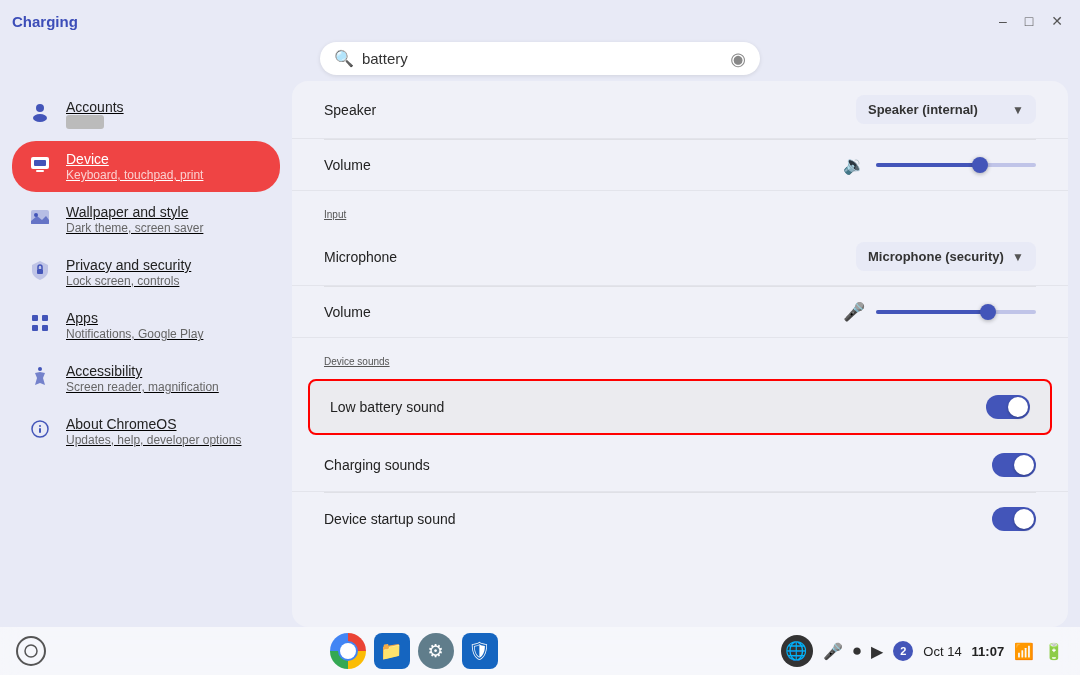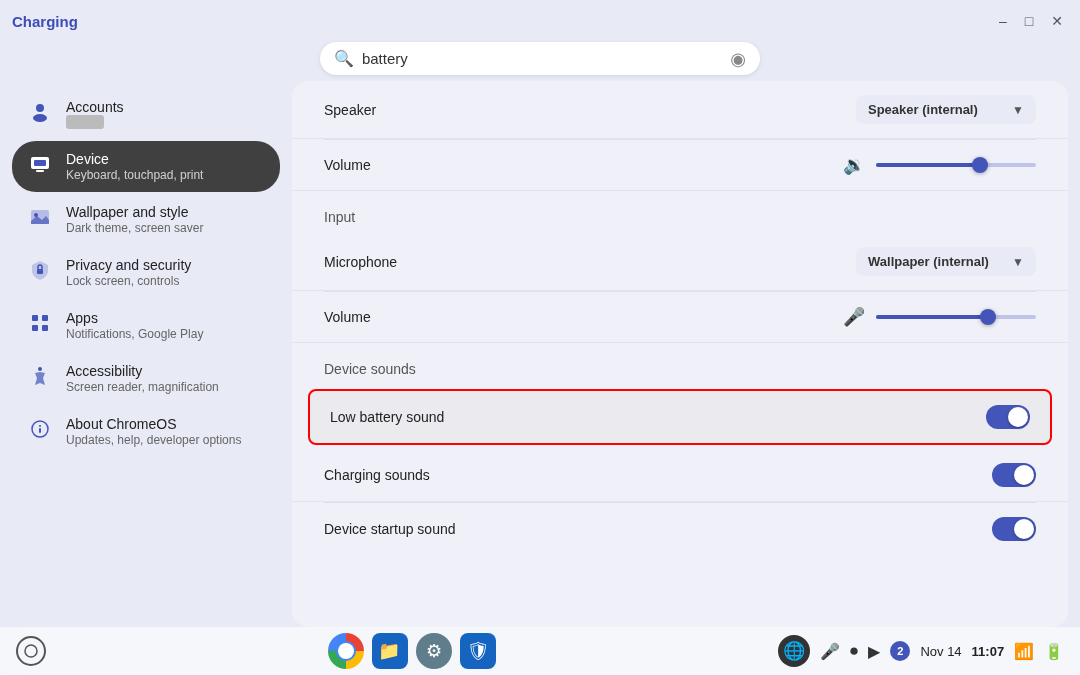--- a/index.html
+++ b/index.html
@@ -97,23 +97,24 @@
     }
     .sidebar-item {
       display: flex;
       align-items: center;
       gap: 14px;
       padding: 10px 16px;
       border-radius: 24px;
       cursor: pointer;
       margin-bottom: 2px;
       transition: background 0.15s;
+      text-decoration: underline;
     }
     .sidebar-item.active {
-      background: #404040;
+      background: #ef4444;
       color: #fff;
     }
     .sidebar-item.active .sidebar-item-icon { color: #fff; }
     .sidebar-item.active .sidebar-item-label { color: #fff; }
     .sidebar-item.active .sidebar-item-sublabel { color: rgba(255,255,255,0.8); }
     .sidebar-item-icon {
       font-size: 20px;
       color: #4355b9;
       width: 24px;
       text-align: center;
@@ -137,24 +138,25 @@
     .content-panel {
       flex: 1;
       background: #f0f1f8;
       border-radius: 16px;
       overflow-y: auto;
       padding: 0 0 20px 0;
       margin-left: 12px;
     }
 
     .section-label {
-      font-size: 14px;
+      font-size: 10px;
       color: #555;
       padding: 18px 32px 8px 32px;
       font-weight: 400;
+      text-decoration: underline;
     }
 
     .settings-row {
       display: flex;
       align-items: center;
       justify-content: space-between;
       padding: 14px 32px;
       background: transparent;
       border-bottom: 1px solid rgba(0,0,0,0.05);
     }
@@ -446,21 +448,21 @@
         </div>
       </div>
     </div>
 
     <div class="section-label">Input</div>
 
     <div class="settings-row">
       <span class="settings-row-label">Microphone</span>
       <div class="settings-row-control">
         <button class="dropdown">
-          <span>Wallpaper (internal)</span>
+          <span>Microphone (security)</span>
           <span class="dropdown-arrow">▼</span>
         </button>
       </div>
     </div>
     <div class="sep"></div>
 
     <div class="settings-row">
       <span class="settings-row-label">Volume</span>
       <div class="settings-row-control slider-container">
         <span class="slider-icon">🎤</span>
@@ -540,21 +542,21 @@
       <span style="font-size:18px;">🌐</span>
     </div>
 
     <span class="taskbar-status-icon">🎤</span>
 
     <span class="taskbar-status-icon">⏺</span>
     <span class="taskbar-status-icon">▶</span>
 
     <span style="background:#4355b9; color:white; border-radius:50%; width:20px; height:20px; display:flex; align-items:center; justify-content:center; font-size:11px; font-weight:700;">2</span>
 
-    <span class="taskbar-date">Nov 14</span>
+    <span class="taskbar-date">Oct 14</span>
 
     <span class="taskbar-time">11:07</span>
 
     <span class="taskbar-status-icon">📶</span>
 
     <span class="taskbar-status-icon">🔋</span>
   </div>
 </div>
 
 </body></html>

